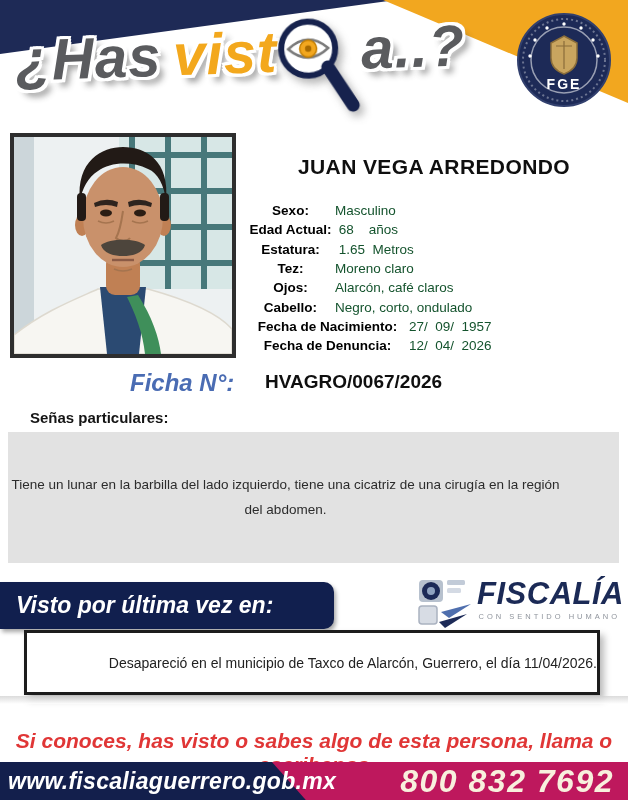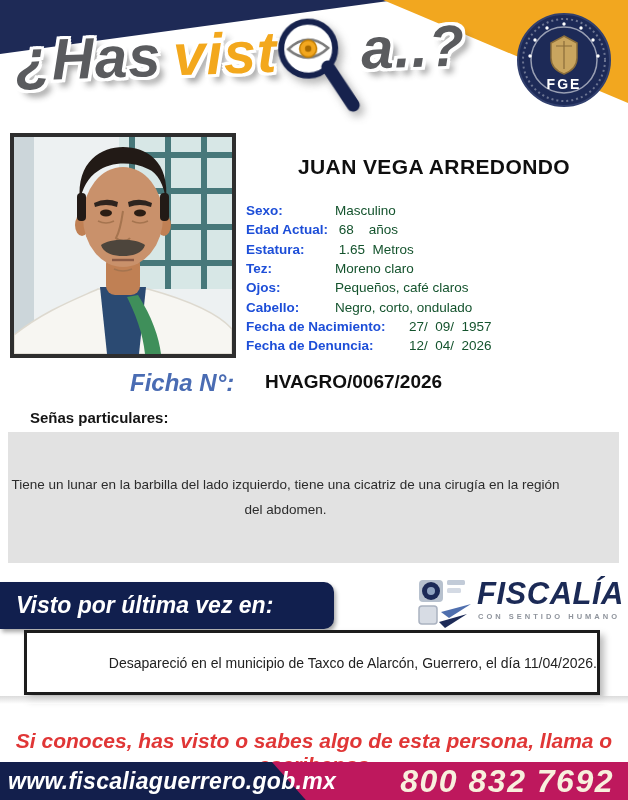--- a/index.html
+++ b/index.html
@@ -35,21 +35,21 @@
   .photo { position:absolute; left:10px; top:133px; width:226px; height:225px;
     border:4px solid #2e2e2e; box-sizing:border-box; background:#edf1f2; }
   .photo svg { display:block; }
 
   
   .name { position:absolute; left:240px; top:155px; width:388px; text-align:center;
     font-size:21px; font-weight:800; color:#0f0f0f; letter-spacing:.4px; }
 
   .fields { position:absolute; left:246px; top:201px; width:378px; }
   .frow { display:flex; height:19.3px; align-items:center; font-size:13.5px; }
-  .flabel { width:89px; font-weight:700; color:#1d4ed8; flex:none; }
+  .flabel { width:89px; font-weight:700; color:#000000; flex:none;text-align:center; }
   .fvalue { color:#14532d; white-space:pre; }
   .frow:nth-child(7) .flabel, .frow:nth-child(8) .flabel { width:163px; }
 
   .ficha-label { position:absolute; left:130px; top:369px; font-size:24px; font-weight:700;
     font-style:italic; color:#4a6cb3; }
   .ficha-value { position:absolute; left:265px; top:371px; width:220px; text-align:left;
     font-size:19px; font-weight:800; color:#0f0f0f; }
 
   
   .senas-h { position:absolute; left:30px; top:409px; font-size:15px; font-weight:800; color:#141414; }
@@ -59,21 +59,21 @@
 
   
   .lastseen-banner { position:absolute; left:0; top:582px; width:334px; height:47px;
     background:#111f4e; border-radius:0 10px 10px 0; display:flex; align-items:center;
     padding-left:16px; box-sizing:border-box; color:#ffffff; font-style:italic; font-weight:700;
     font-size:23px; box-shadow:2px 3px 4px rgba(0,0,0,.35); }
 
   .fisc { position:absolute; right:4px; top:578px; display:flex; align-items:flex-start; }
   .fisc-text { display:flex; flex-direction:column; align-items:flex-end; margin-left:4px; }
   .fisc-word { font-size:31px; font-weight:900; font-style:italic; color:#1b2a56; line-height:1; letter-spacing:.5px; }
-  .fisc-tag { font-size:7.5px; letter-spacing:3px; color:#8f949c; margin:3px 4px 0 0; font-weight:700; }
+  .fisc-tag { font-size:7.5px; letter-spacing:3px; color:#8f949c; margin:3px 4px 0 0; font-weight:400; }
 
   .loc-box { position:absolute; left:24px; top:630px; width:576px; height:65px;
     border:3px solid #1c1c1c; box-sizing:border-box; background:#fff;
     display:flex; align-items:center; justify-content:flex-end;
     box-shadow:4px 5px 7px rgba(0,0,0,.28); }
   .loc-text { font-size:14px; color:#222; text-align:center; }
 
   .shadow-band { position:absolute; left:0; top:696px; width:100%; height:8px;
     background:linear-gradient(to bottom,#cfcfcf,#ffffff); opacity:.75; }
 
@@ -195,21 +195,21 @@
     <div class="frow">
       <span class="flabel">Estatura:</span>
       <span class="fvalue"> 1.65  Metros</span>
     </div>
     <div class="frow">
       <span class="flabel">Tez:</span>
       <span class="fvalue">Moreno claro</span>
     </div>
     <div class="frow">
       <span class="flabel">Ojos:</span>
-      <span class="fvalue">Pequeños, café claros</span>
+      <span class="fvalue">Alarcón, café claros</span>
     </div>
     <div class="frow">
       <span class="flabel">Cabello:</span>
       <span class="fvalue">Negro, corto, ondulado</span>
     </div>
     <div class="frow">
       <span class="flabel">Fecha de Nacimiento:</span>
       <span class="fvalue">27/  09/  1957</span>
     </div>
     <div class="frow">

